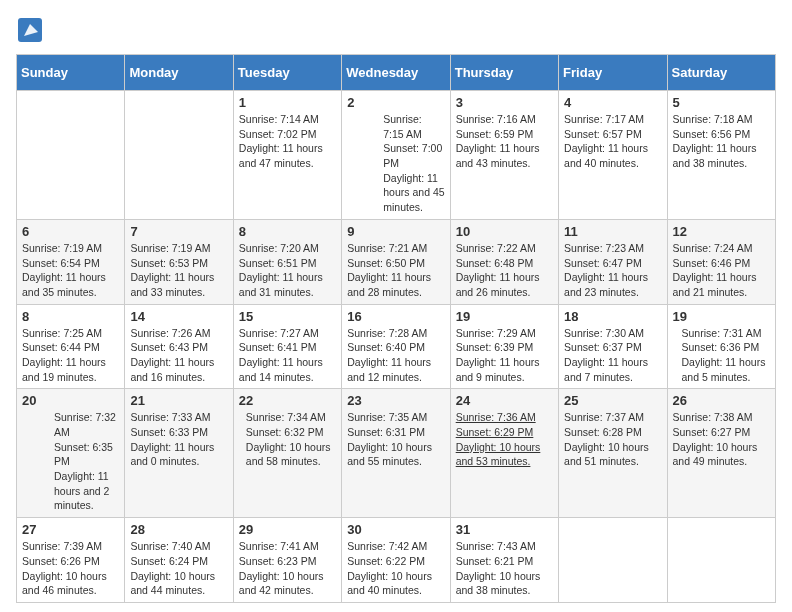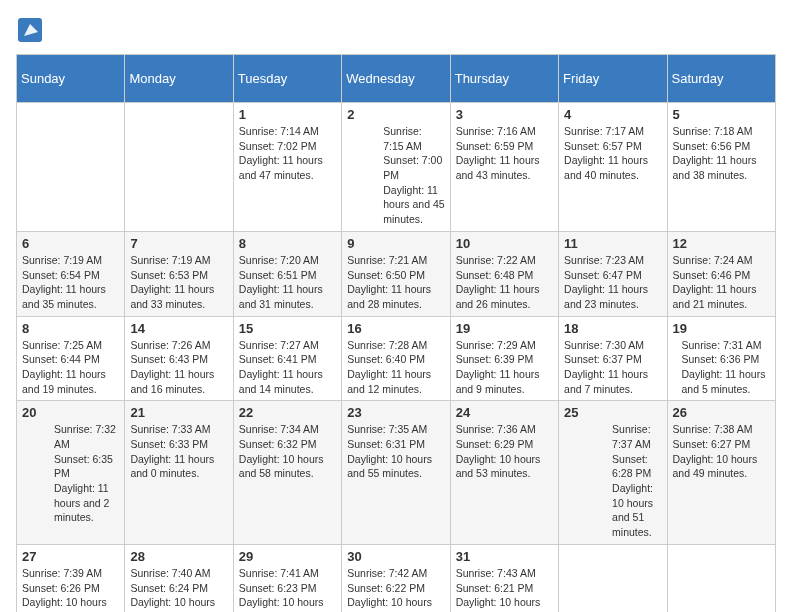--- a/index.html
+++ b/index.html
@@ -47,23 +47,23 @@
       color: #555;
     }
     table {
       width: 100%;
       border-collapse: collapse;
       table-layout: fixed;
     }
     th {
       background-color: #3a7bbf;
       color: #fff;
-      padding: 16px 4px;
+      padding: 10px 4px;
       font-size: 13px;
-      font-weight: normal;
+      font-weight: bold;
       text-align: left;
       border: 1px solid #ccc;
     }
     td {
       border: 1px solid #ccc;
       vertical-align: top;
       padding: 4px 5px;
       font-size: 11px;
       color: #333;
       min-height: 70px;
@@ -254,39 +254,39 @@
 Daylight: 11 hours and 2 minutes.</div>
         </td>
         <td>
           <span class="day-number">21</span>
           <div class="day-info" style="white-space: pre-line;">Sunrise: 7:33 AM
 Sunset: 6:33 PM
 Daylight: 11 hours and 0 minutes.</div>
         </td>
         <td>
           <span class="day-number">22</span>
-          <div class="day-info" style="white-space: pre-line;">Sunrise: 7:34 AM
+          <div class="day-info" style="white-space: pre-line; margin-left: 7px;">Sunrise: 7:34 AM
 Sunset: 6:32 PM
 Daylight: 10 hours and 58 minutes.</div>
         </td>
         <td>
           <span class="day-number">23</span>
           <div class="day-info" style="white-space: pre-line;">Sunrise: 7:35 AM
 Sunset: 6:31 PM
 Daylight: 10 hours and 55 minutes.</div>
         </td>
         <td>
           <span class="day-number">24</span>
-          <div class="day-info" style="white-space: pre-line;">Sunrise: 7:36 AM
+          <div class="day-info" style="white-space: pre-line; text-decoration: underline;">Sunrise: 7:36 AM
 Sunset: 6:29 PM
 Daylight: 10 hours and 53 minutes.</div>
         </td>
         <td>
           <span class="day-number">25</span>
-          <div class="day-info" style="white-space: pre-line; margin-left: 48px;">Sunrise: 7:37 AM
+          <div class="day-info" style="white-space: pre-line;">Sunrise: 7:37 AM
 Sunset: 6:28 PM
 Daylight: 10 hours and 51 minutes.</div>
         </td>
         <td>
           <span class="day-number">26</span>
           <div class="day-info" style="white-space: pre-line;">Sunrise: 7:38 AM
 Sunset: 6:27 PM
 Daylight: 10 hours and 49 minutes.</div>
         </td>
       </tr>

